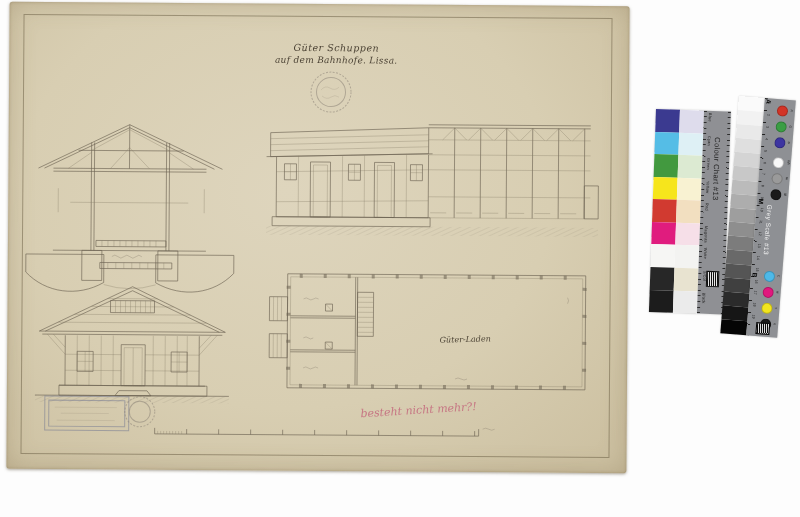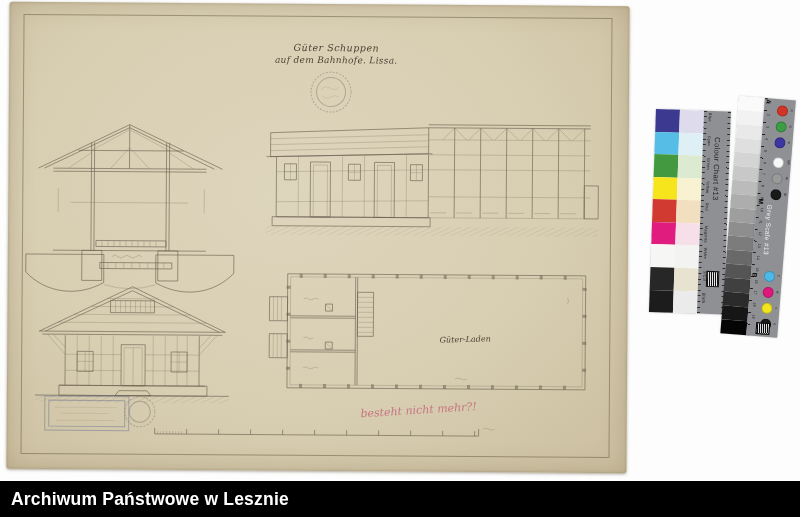--- a/index.html
+++ b/index.html
@@ -336,17 +336,14 @@
           <div class="gs-dot" style="background: rgb(242, 229, 30); top: 204px;"></div>
           <span class="gs-dot-label" style="top: 207px;">Y</span>
           <div class="gs-dot" style="background: rgb(26, 26, 26); top: 220px;"></div>
           <span class="gs-dot-label" style="top: 223px;">K</span>
         </div>
       <div class="gs-title">Grey Scale #13</div>
       <div class="gs-barcode"></div>
     </div>
   </div>
 
-  <div class="archive-bar">
-    <span>Archiwum Państwowe w Lesznie</span>
-  </div>
 
 </div>
 
 </body></html>

